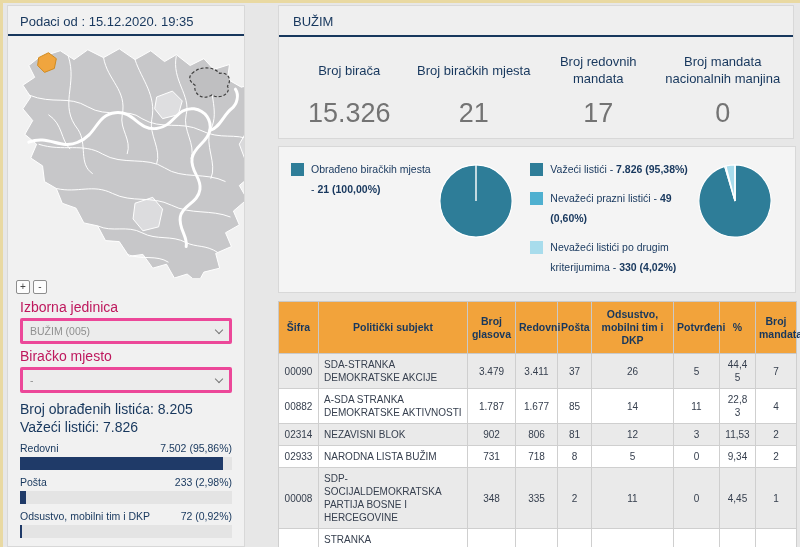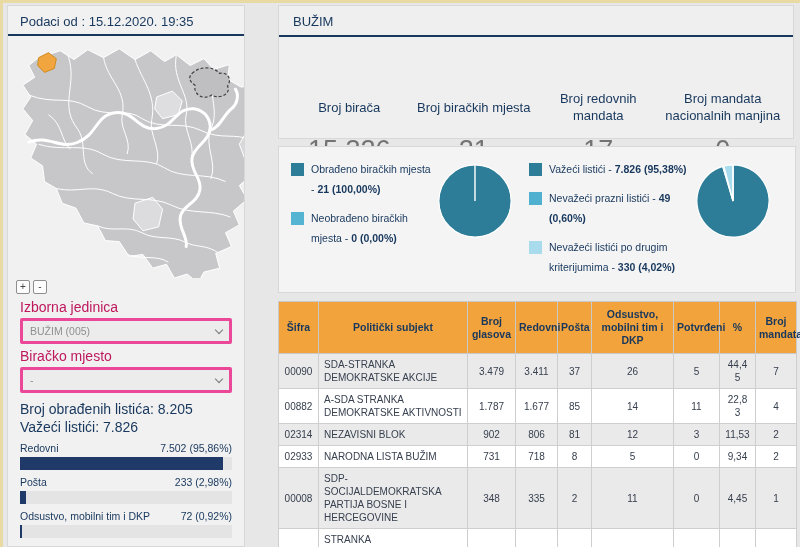--- a/index.html
+++ b/index.html
@@ -25,29 +25,29 @@
         transform:rotate(45deg);margin-top:-2px;flex:none;}
   .lp-counts{margin:7px 12px 0;font-size:14px;color:#17375d;line-height:18px;}
   .bar-row{margin:6px 12px 0;}
   .bar-head{display:flex;justify-content:space-between;font-size:10.5px;color:#17375d;line-height:13px;}
   .bar-track{margin-top:2px;height:13px;background:#e4e4e4;}
   .bar-fill{height:100%;background:#1f3a68;}
 
   
   #stats-panel{left:278px;top:5px;width:516px;height:134px;background:#efefef;}
   .sp-title{padding:8px 14px 6px;font-size:13px;color:#17375d;border-bottom:2px solid #17375d;}
-  .sp-stats{display:flex;padding:5px 8px 0;margin-top:37px;}
+  .sp-stats{display:flex;padding:5px 8px 0;}
   .stat{flex:1;display:flex;flex-direction:column;align-items:center;}
   .stat-label{min-height:56px;display:flex;align-items:center;justify-content:center;
               text-align:center;font-size:13px;color:#17375d;line-height:17px;}
   .stat-value{font-size:27px;color:#737373;line-height:30px;}
 
   
   #pies-panel{left:278px;top:146px;width:518px;height:147px;background:#f4f4f4;
-              display:flex;align-items:flex-start;padding:13px 6px 0 12px;overflow:hidden;}
+              display:flex;align-items:flex-start;padding:13px 6px 0 12px;overflow:hidden;justify-content:space-between;}
   .legend{font-size:10.5px;color:#17375d;}
   .legend-1{width:140px;}
   .legend-2{width:160px;}
   .legend-item{display:flex;margin-bottom:9px;}
   .swatch{width:13px;height:13px;margin:3px 7px 0 0;flex:none;}
   .legend-text{line-height:1.9;}
   .legend-text b{font-weight:bold;}
   .pie-wrap{flex:none;margin:3px 16px 0 6px;}
   svg.pie{width:76px;height:76px;display:block;}
 
@@ -181,26 +181,20 @@
     </div>
   </div>
 </div>
 
 <div id="pies-panel" class="panel">
   <div class="legend legend-1">
     <div class="legend-item">
       <span class="swatch" style="background: rgb(46, 125, 152);"></span>
       <span class="legend-text">
         <span>Obrađeno biračkih mjesta -</span> <b>21 (100,00%)</b>
-      </span>
-    </div>
-    <div class="legend-item">
-      <span class="swatch" style="background: rgb(86, 180, 211);"></span>
-      <span class="legend-text">
-        <span>Neobrađeno biračkih mjesta -</span> <b>0 (0,00%)</b>
       </span>
     </div>
   </div>
   <div class="pie-wrap">
     <svg class="pie" viewBox="0 0 80 80">
         <circle cx="40" cy="40" r="38" fill="#2e7d98" stroke="#ffffff" stroke-width="1.2"></circle>
         <line x1="40" y1="40" x2="40" y2="2" stroke="#ffffff" stroke-width="1.5"></line>
       </svg>
   </div>
 

